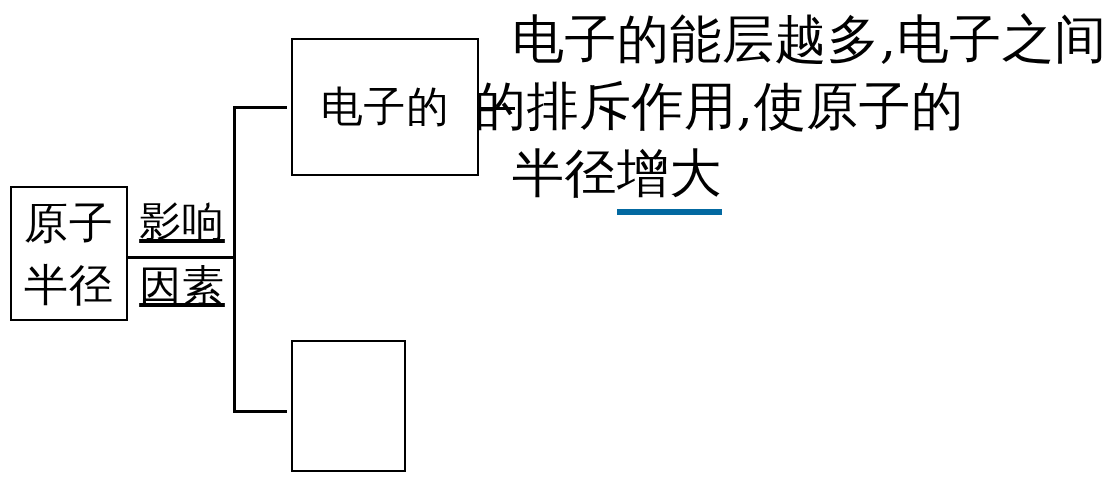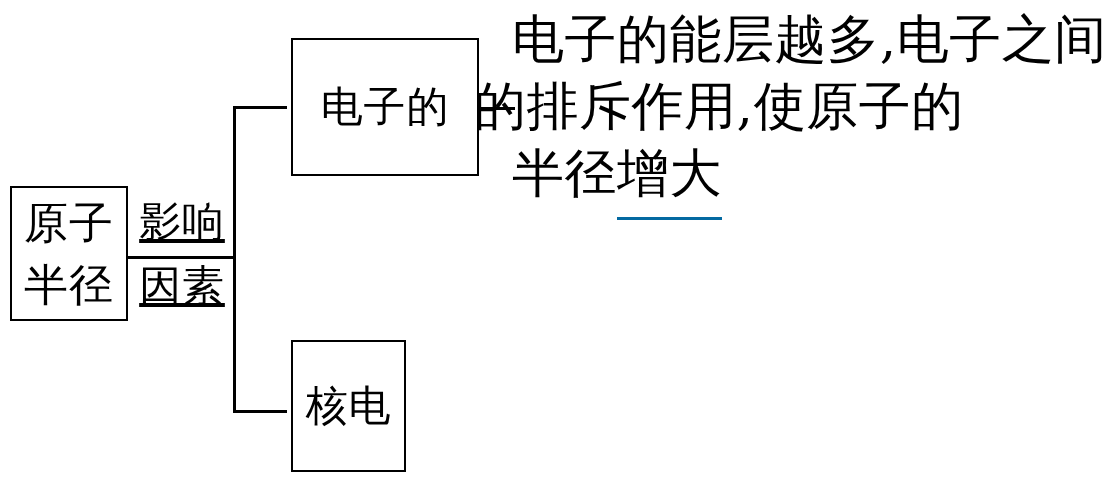--- a/index.html
+++ b/index.html
@@ -136,22 +136,22 @@
   .desc-block {
     position: absolute;
     z-index: 1;
   }
   .desc-line {
     white-space: nowrap;
     font-size: 52px;
     letter-spacing: 0.01em;
   }
   .u-line {
-    border-bottom: 3px solid #0369a1;
-    padding-bottom: 14px;
+    border-bottom: 6px solid #0369a1;
+    padding-bottom: 6px;
   }
 
   #desc-top {
     left: 512px;
     top: 6px;
   }
   #desc-top .desc-line {
     line-height: 67px;
   }
   #desc-top .desc-line.indent {
@@ -194,17 +194,16 @@
     <span class="node-line">电子的</span>
   </div>
 
   <div class="desc-block" id="desc-top">
     <div class="desc-line indent">电子的能层越多,电子之间</div>
     <div class="desc-line outdent">的排斥作用,使原子的</div>
     <div class="desc-line"><span>半径</span><span class="u-line">增大</span></div>
   </div>
 
   <div class="node-box" id="factor2-node">
-    <span class="node-line">核电</span>
   </div>
 
 
 </div>
 
 </body></html>

